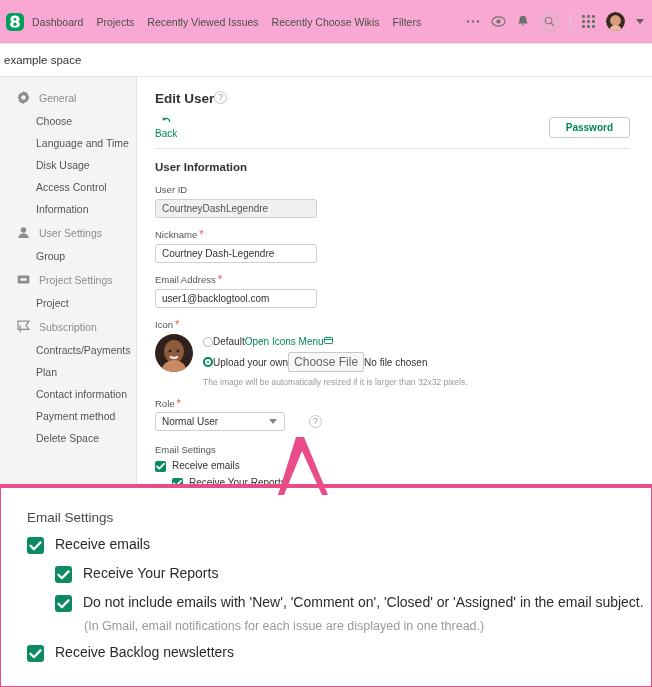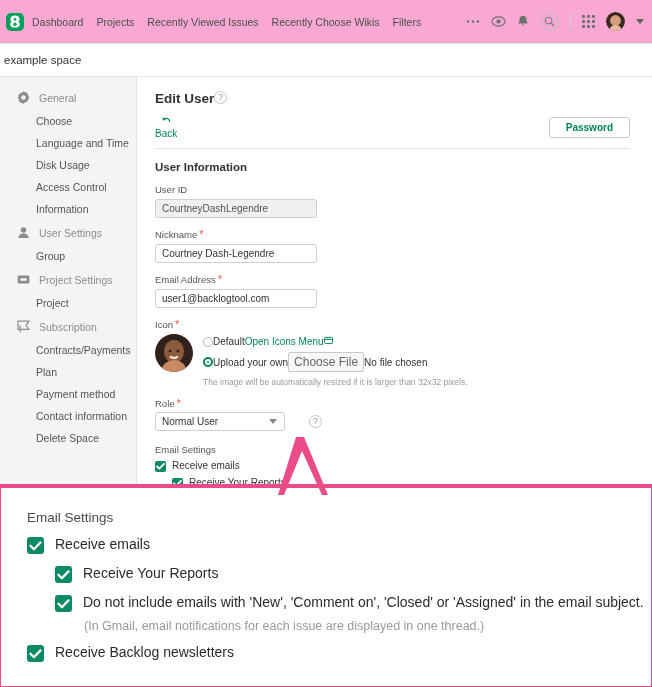--- a/index.html
+++ b/index.html
@@ -288,22 +288,22 @@
         <span class="gicon">
           <svg width="13" height="13" viewBox="0 0 13 13">
               <path d="M1 1.2h11l-3 4.1 3 4.1H1z" fill="none" stroke="#8c8c8c" stroke-width="1.2"></path>
               <line x1="3.2" y1="5.3" x2="3.2" y2="12.4" stroke="#8c8c8c" stroke-width="1.2"></line>
             </svg>
         </span>
         <span>Subscription</span>
       </div>
       <div class="nav-item">Contracts/Payments</div>
       <div class="nav-item">Plan</div>
+      <div class="nav-item">Contact information</div>
       <div class="nav-item">Payment method</div>
-      <div class="nav-item">Contact information</div>
       <div class="nav-item">Delete Space</div>
     </aside>
 
     <main class="content">
 
       <div class="page-head">
         <span class="page-title">Edit User</span>
         <span class="help-circle">?</span>
       </div>
 

